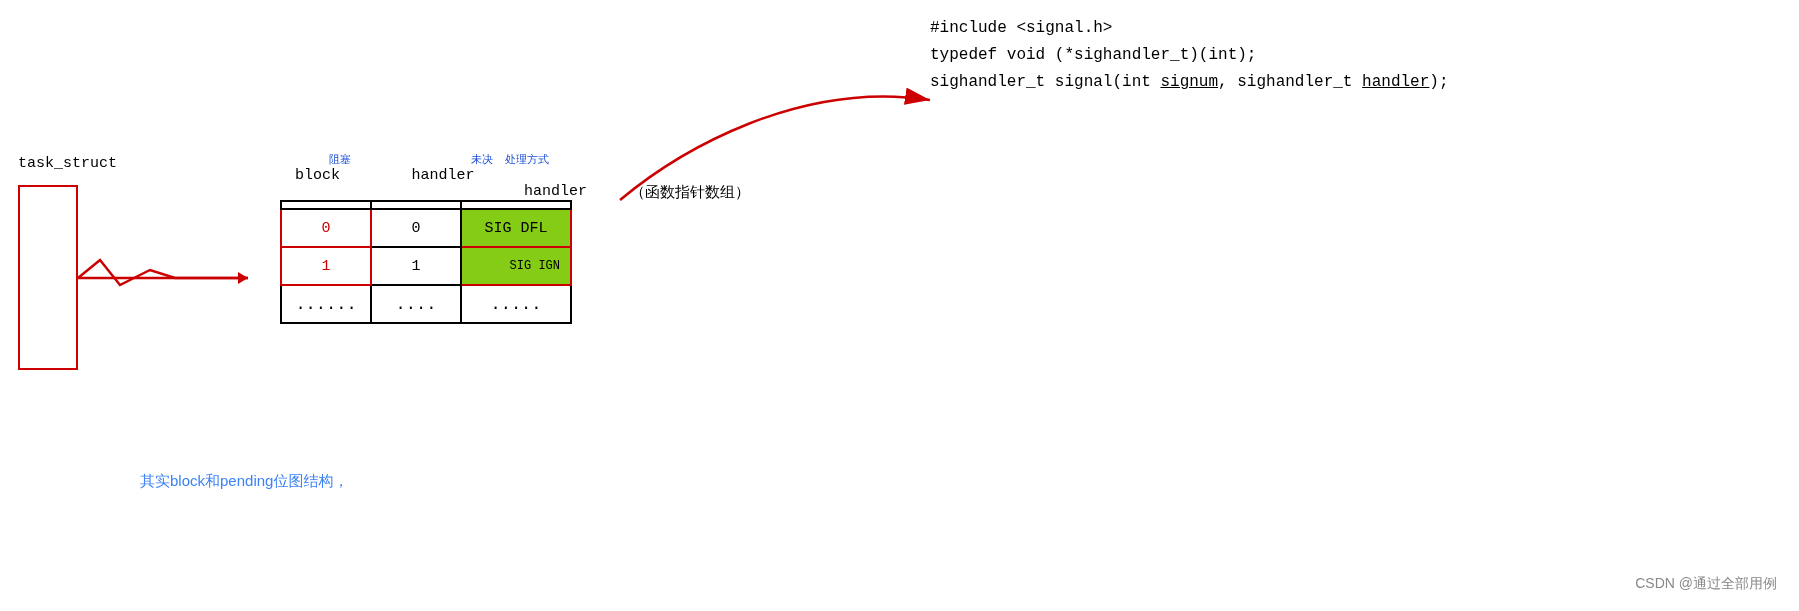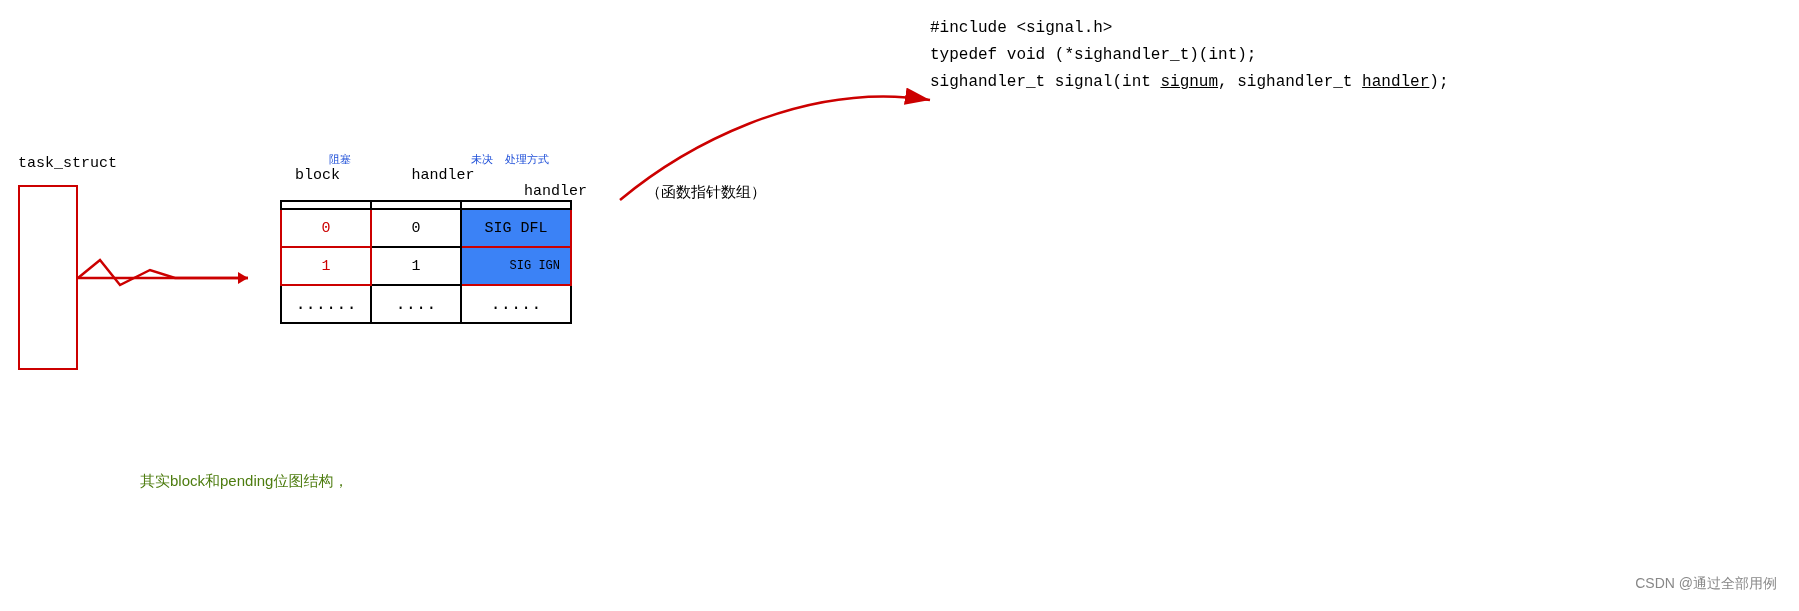--- a/index.html
+++ b/index.html
@@ -79,21 +79,21 @@
       padding: 4px 10px;
       font-family: 'Courier New', monospace;
       font-size: 15px;
       text-align: center;
       min-width: 90px;
       height: 38px;
     }
 
     
     .sig-cell {
-      background: #3b82f6;
+      background: #84cc16;
       border: 2px solid #cc0000 !important;
       color: #000;
     }
 
     
     .code-block {
       position: absolute;
       left: 930px;
       top: 15px;
       font-family: 'Courier New', monospace;
@@ -111,21 +111,21 @@
       text-decoration: underline;
     }
 
     
     .bottom-note {
       position: absolute;
       left: 140px;
       top: 468px;
       font-family: 'Microsoft YaHei', sans-serif;
       font-size: 15px;
-      color: #4d7c0f;
+      color: #3b82f6;
       line-height: 1.7;
     }
 
     
     .csdn-watermark {
       position: absolute;
       right: 22px;
       bottom: 18px;
       font-size: 14px;
       color: #888;
@@ -171,21 +171,21 @@
   <div style="position:absolute; left:393px; top:152px;">
     <div class="col-header-zh" style="text-align:right; width:100px;">未决</div>
     <div class="col-header-en" style="text-align:center; width:100px;">handler</div>
   </div>
   <div style="position:absolute; left:505px; top:152px;">
     <div class="col-header-zh" style="text-align:left; width:120px;font-family:Liberation Mono, monospace;">处理方式</div>
   </div>
 
   <div style="position:absolute; left:524px; top:183px; font-family:'Courier New',monospace; font-size:15px; color:#000;">handler</div>
 
-  <div style="position:absolute; left:630px; top:183px; font-family:'Microsoft YaHei',sans-serif; font-size:15px; color:#000;margin-left:16px;">（函数指针数组）</div>
+  <div style="position:absolute; left:630px; top:183px; font-family:'Microsoft YaHei',sans-serif; font-size:15px; color:#000;">（函数指针数组）</div>
 
   <div class="signal-table">
     <table>
 
       <tbody>
           <tr>
         <td class="col1" style="border:2px solid #000; background:#fff; height:8px; padding:0;"></td>
         <td class="col2" style="border:2px solid #000; background:#fff; height:8px; padding:0;"></td>
         <td class="col3" style="border:2px solid #000; background:#fff; height:8px; padding:0;"></td>
       </tr>

